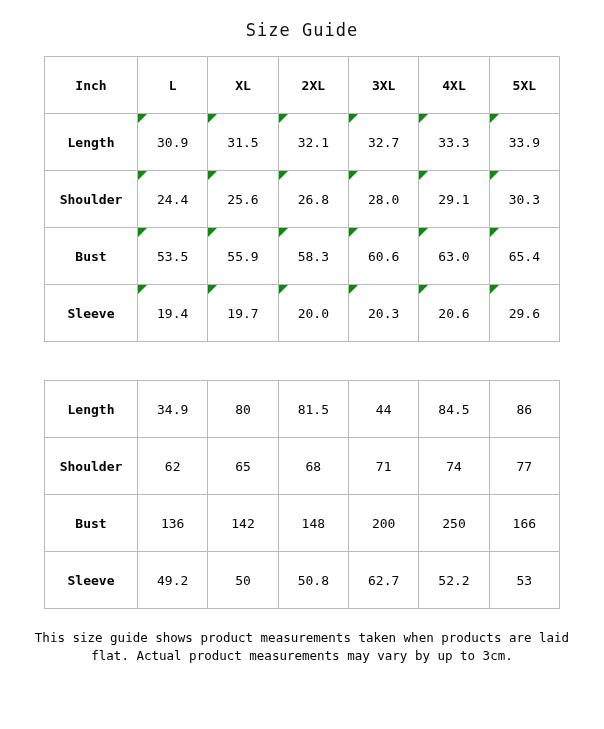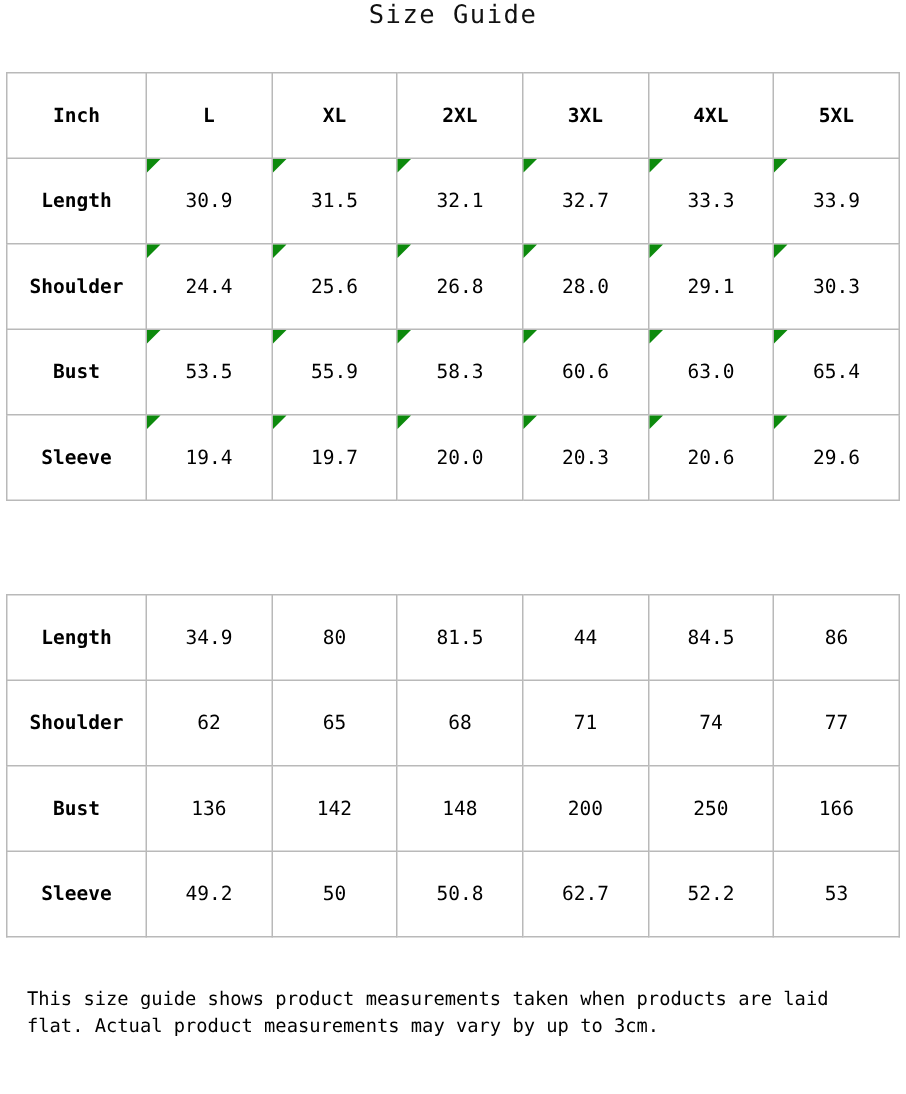--- a/index.html
+++ b/index.html
@@ -18,30 +18,31 @@
     position: relative;
     width: 604px;
     height: 729px;
     box-sizing: border-box;
   }
   .title {
     text-align: center;
     font-family: "DejaVu Sans Mono", monospace;
     font-size: 17px;
     letter-spacing: 1px;
+    padding-top: 20px;
     padding-bottom: 16px;
     color: #111111;
   }
   .table-wrap {
     padding: 0 4px;
   }
   table.size-table {
     border-collapse: collapse;
-    width: 596px;
-    margin: 12px auto;
+    width: 516px;
+    margin: 0 auto;
     table-layout: fixed;
     border-radius: 31px;
   }
   table.size-table td, table.size-table th {
     border: 1px solid #b9b9b9;
     height: 56px;
     text-align: center;
     vertical-align: middle;
     font-size: 13px;
     font-weight: bold;
@@ -70,20 +71,21 @@
     border-left: 9px solid #0d8a0d;
     border-bottom: 9px solid transparent;
   }
   td.nomark::before {
     display: none;
   }
   .gap {
     height: 38px;
   }
   .footnote {
+    text-align: center;
     font-family: "DejaVu Sans Mono", monospace;
     font-size: 12.5px;
     line-height: 1.45;
     padding: 20px 18px 0 18px;
     color: #000000;
   }
   .col-first { width: 92px; }
 </style>
 </head>
 <body>

